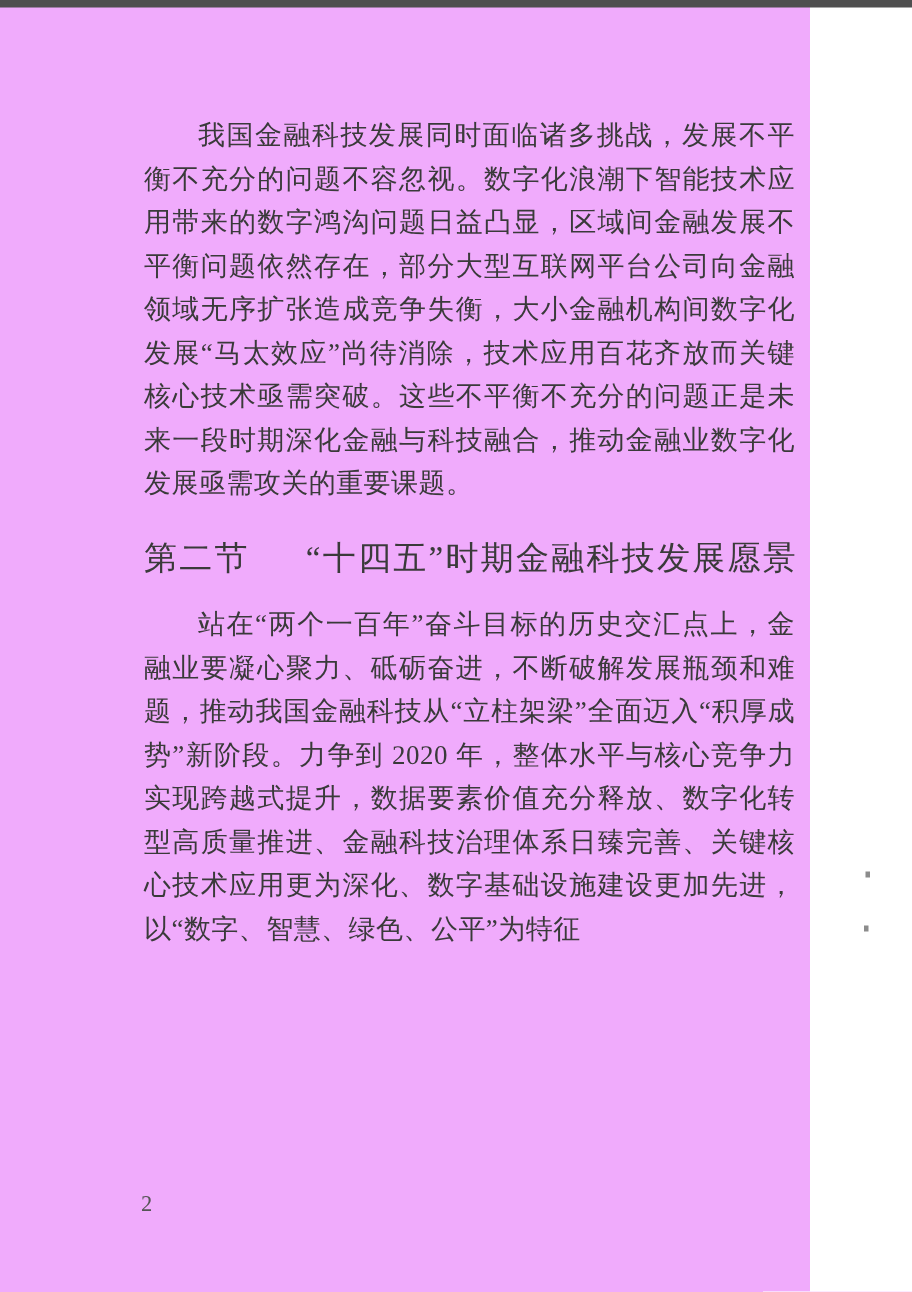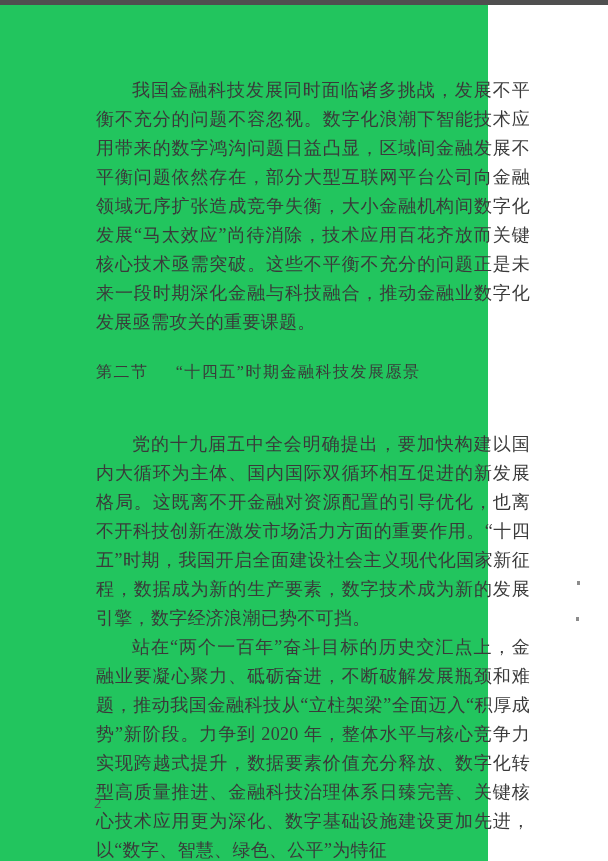--- a/index.html
+++ b/index.html
@@ -5,23 +5,23 @@
   html, body {
     margin: 0;
     padding: 0;
     width: 608px;
     height: 861px;
     overflow: hidden;
     background: #ffffff;
   }
   .page {
     position: relative;
-    width: 488px;
+    width: 540px;
     height: 861px;
-    background: #22c55e;
+    background: #f0abfc;
     font-family: "Liberation Serif", "DejaVu Serif", serif;
     color: #3a3a3a;
   }
   .top-bar {
     position: absolute;
     top: 0;
     left: 0;
     width: 608px;
     height: 5px;
     background: #4f4f4f;
@@ -35,25 +35,25 @@
   .body-par {
     margin: 0;
     font-size: 18px;
     line-height: 29px;
     text-align: justify;
     text-justify: inter-ideograph;
     text-indent: 2em;
     letter-spacing: 0.3px;
   }
   .section-heading {
-    margin: 20px 0 44px 0;
-    font-size: 16px;
+    margin: 20px 0 16px 0;
+    font-size: 22px;
     line-height: 29px;
     font-weight: normal;
-    text-align: left;
+    text-align: center;
     letter-spacing: 1.5px;
     white-space: nowrap;
     color: #3a3a3a;
   }
   .section-heading .section-label {
     margin-right: 1.7em;
   }
   .page-number {
     position: absolute;
     left: 94px;
@@ -80,21 +80,20 @@
   <div class="top-bar"></div>
 
   <div class="text-block">
 
     <p class="body-par">我国金融科技发展同时面临诸多挑战，发展不平衡不充分的问题不容忽视。数字化浪潮下智能技术应用带来的数字鸿沟问题日益凸显，区域间金融发展不平衡问题依然存在，部分大型互联网平台公司向金融领域无序扩张造成竞争失衡，大小金融机构间数字化发展“马太效应”尚待消除，技术应用百花齐放而关键核心技术亟需突破。这些不平衡不充分的问题正是未来一段时期深化金融与科技融合，推动金融业数字化发展亟需攻关的重要课题。</p>
 
     <h2 class="section-heading">
       <span class="section-label">第二节</span><span>“十四五”时期金融科技发展愿景</span>
     </h2>
 
-    <p class="body-par">党的十九届五中全会明确提出，要加快构建以国内大循环为主体、国内国际双循环相互促进的新发展格局。这既离不开金融对资源配置的引导优化，也离不开科技创新在激发市场活力方面的重要作用。“十四五”时期，我国开启全面建设社会主义现代化国家新征程，数据成为新的生产要素，数字技术成为新的发展引擎，数字经济浪潮已势不可挡。</p>
 
     <p class="body-par">站在“两个一百年”奋斗目标的历史交汇点上，金融业要凝心聚力、砥砺奋进，不断破解发展瓶颈和难题，推动我国金融科技从“立柱架梁”全面迈入“积厚成势”新阶段。力争到 2020 年，整体水平与核心竞争力实现跨越式提升，数据要素价值充分释放、数字化转型高质量推进、金融科技治理体系日臻完善、关键核心技术应用更为深化、数字基础设施建设更加先进，以“数字、智慧、绿色、公平”为特征</p>
 
   </div>
 
   <div class="page-number">2</div>
 
   <div class="scan-speck speck-1"></div>
   <div class="scan-speck speck-2"></div>
 

